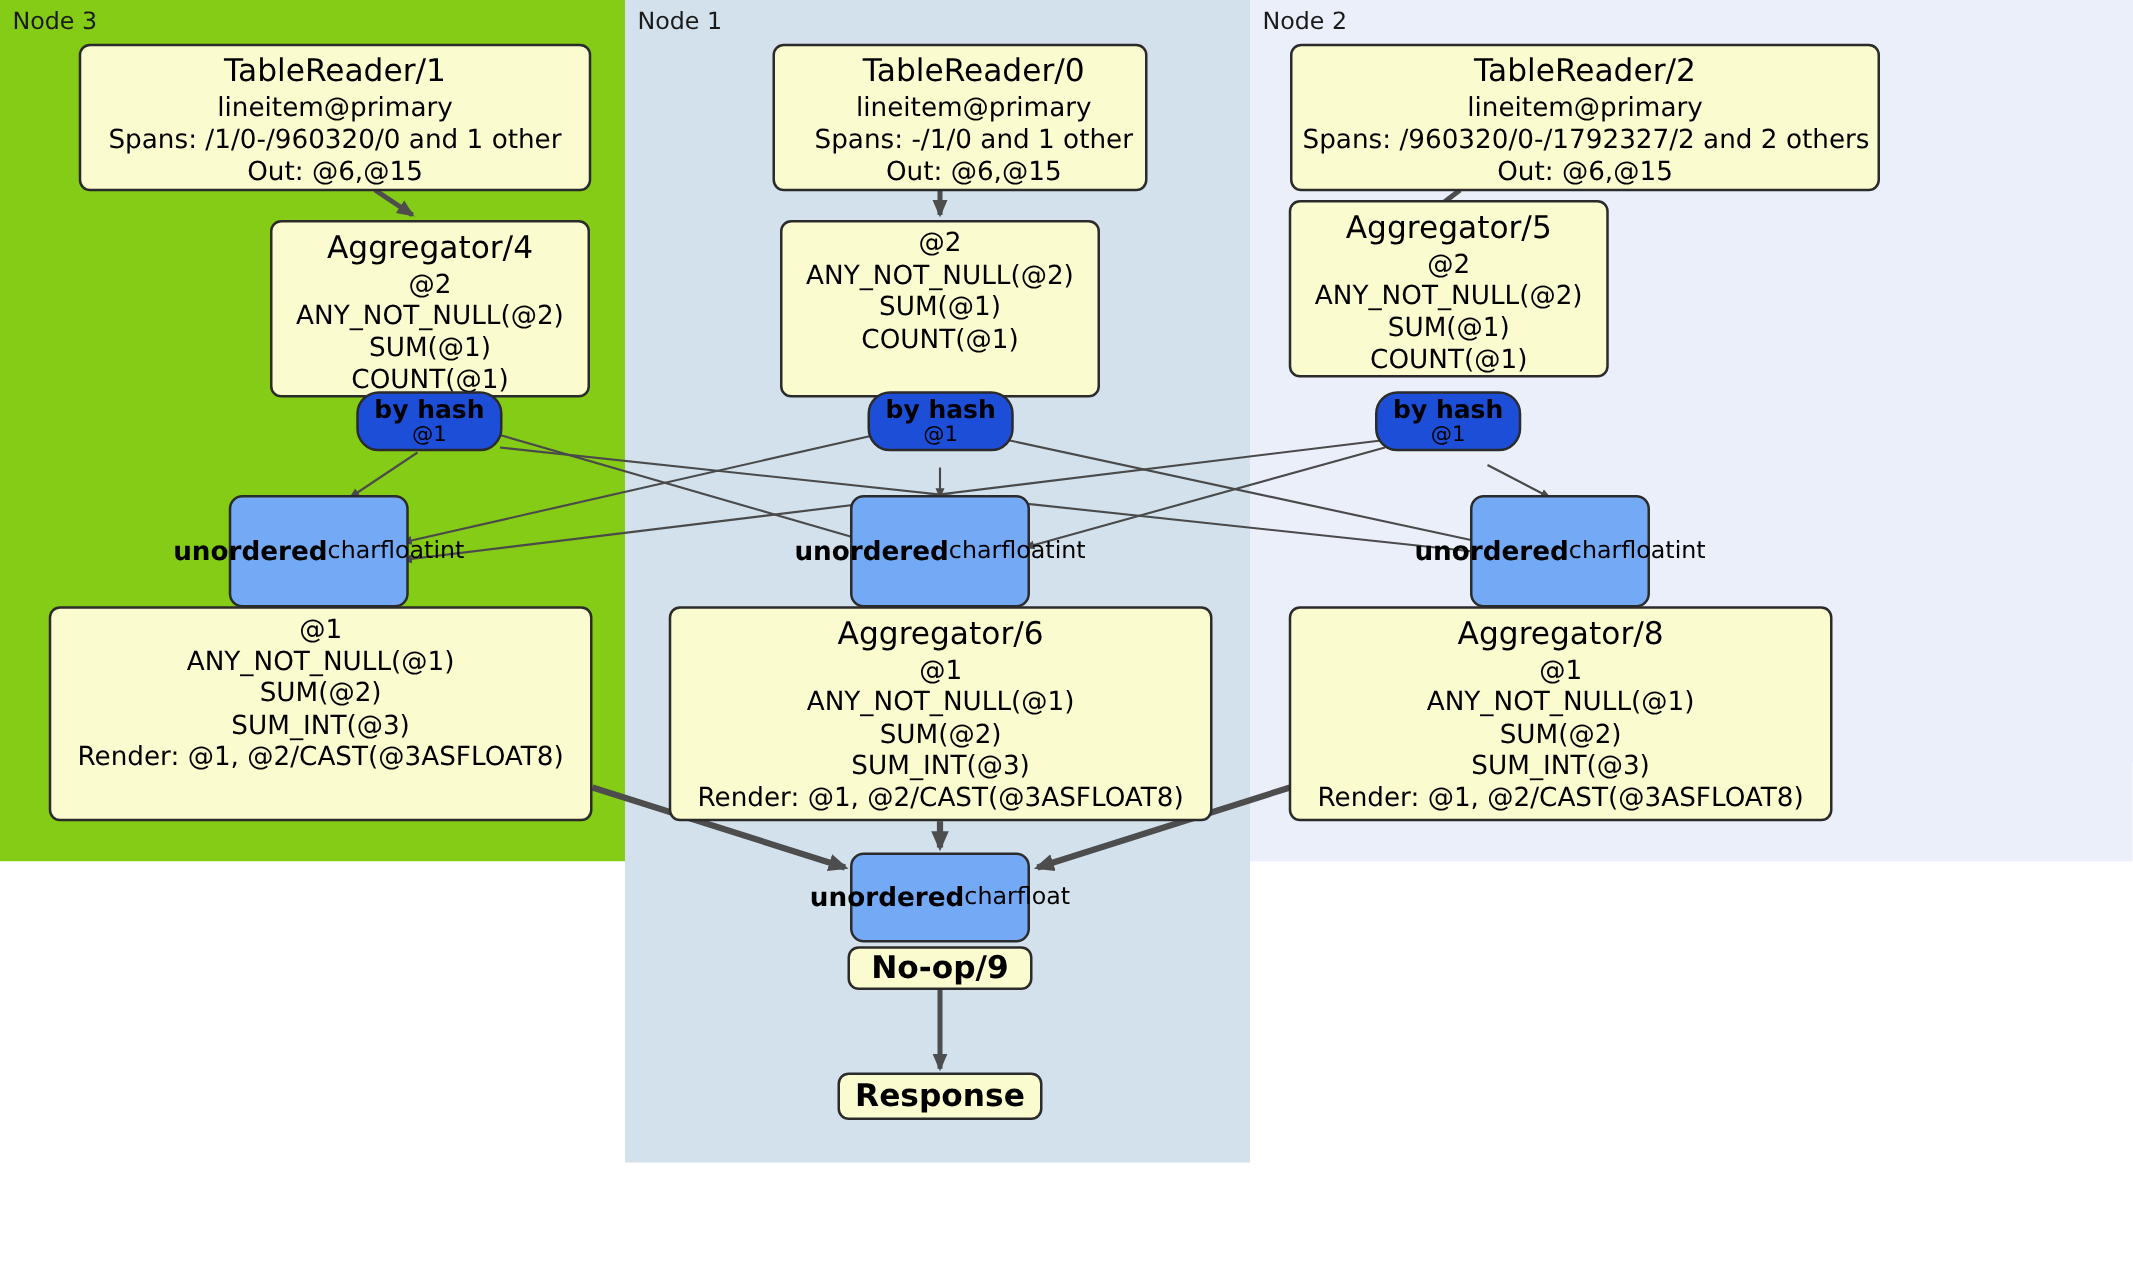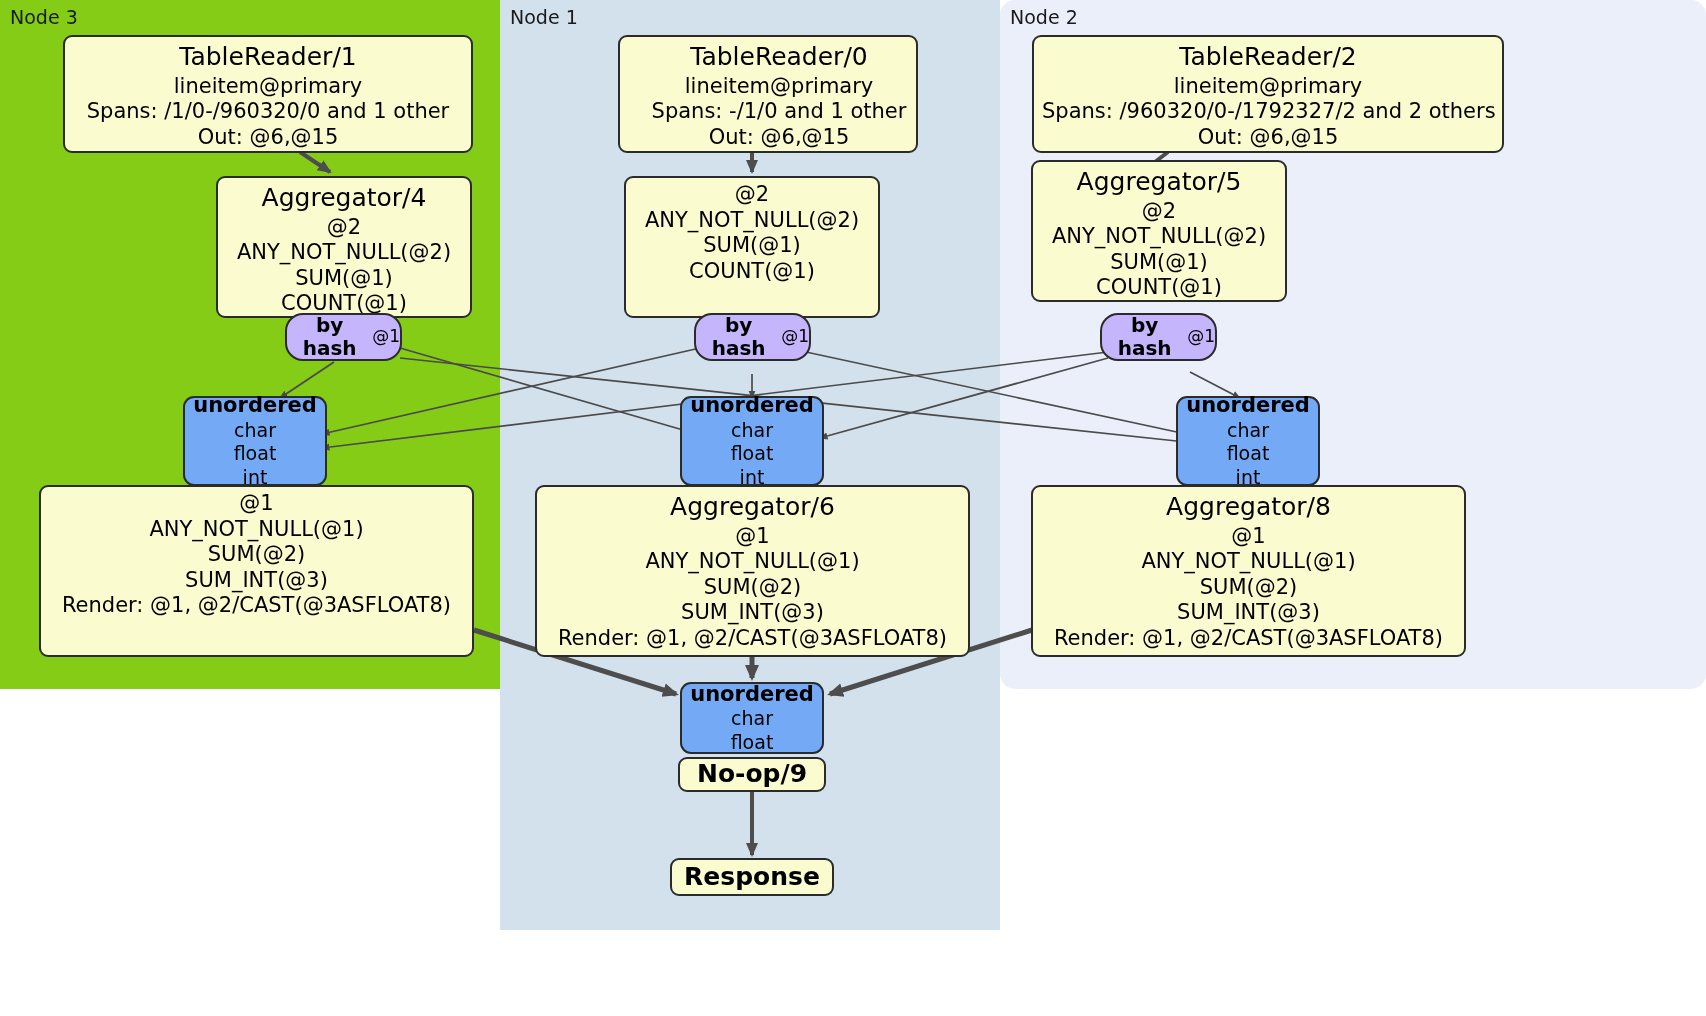--- a/index.html
+++ b/index.html
@@ -35,37 +35,37 @@
     color:#000;
     padding:4px 8px;
     line-height:1.22;
     font-size:20px;
   }
   .box .title{font-weight:normal;font-size:25px;line-height:1.3;white-space:nowrap;}
   .box .ln{font-size:21px;white-space:nowrap;}
 
   .router{
     position:absolute;box-sizing:border-box;
-    background:#c4b5fd;
+    background:#1d4ed8;
     border:2px solid #2b2b2b;
     border-radius:18px;
     text-align:center;color:#000;
-    display:flex;flex-direction:row;
+    display:flex;flex-direction:column;
     align-items:center;justify-content:center;
   }
   .router .rt{font-weight:bold;font-size:20px;line-height:1.15;}
   .router .rs{font-size:17px;line-height:1.15;}
 
   .recv{
     position:absolute;box-sizing:border-box;
     background:#74a9f5;
     border:2px solid #2b2b2b;
     border-radius:11px;
     text-align:center;color:#000;
-    display:flex;flex-direction:column;
+    display:flex;
     align-items:center;justify-content:center;
     line-height:1.25;
   }
   .recv .rt{font-weight:bold;font-size:21px;}
   .recv .rs{font-size:19px;}
 
   .simple{
     display:flex;align-items:center;justify-content:center;
     font-weight:bold;font-size:25px;padding:0;
   }
@@ -76,21 +76,21 @@
 <div id="stage">
 
   <div class="panel" style="left:0px;top:0px;width:500px;height:689px;background:#84cc16;">
     <span class="panel-label">Node 3</span>
   </div>
 
   <div class="panel" style="left:500px;top:0px;width:500px;height:930px;background:#d3e1ec;">
     <span class="panel-label">Node 1</span>
   </div>
 
-  <div class="panel" style="left:1000px;top:0px;width:706px;height:689px;background:#eaeffa;border-radius:15px;">
+  <div class="panel" style="left:1000px;top:0px;width:706px;height:689px;background:#eaeffa;">
     <span class="panel-label">Node 2</span>
   </div>
 
   <svg class="edges">
     <defs>
       <marker id="ah-thin" markerWidth="9" markerHeight="9" refX="7.5" refY="4.2" orient="auto" markerUnits="userSpaceOnUse">
         <path d="M0,0.6 L8.4,4.2 L0,7.8 z" fill="#4a4a4a"></path>
       </marker>
       <marker id="ah-med" markerWidth="15" markerHeight="15" refX="12" refY="7" orient="auto" markerUnits="userSpaceOnUse">
         <path d="M0,1 L14,7 L0,13 z" fill="#4d4d4d"></path>

